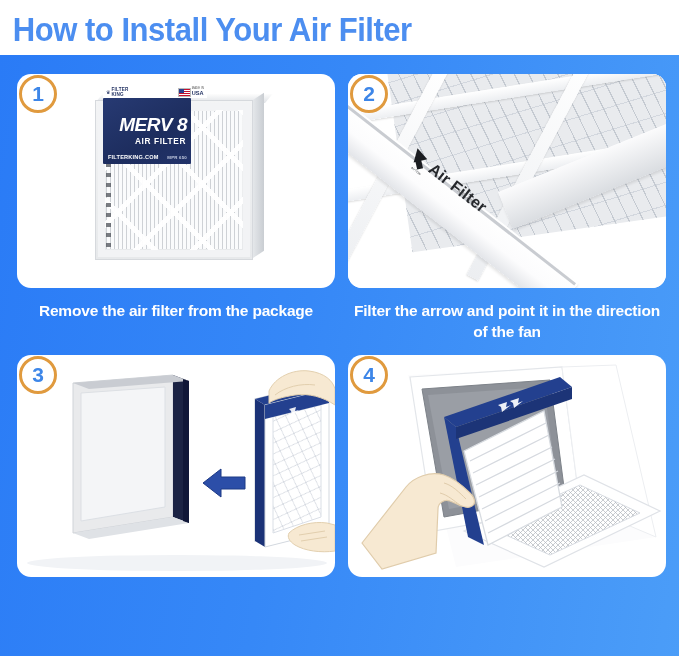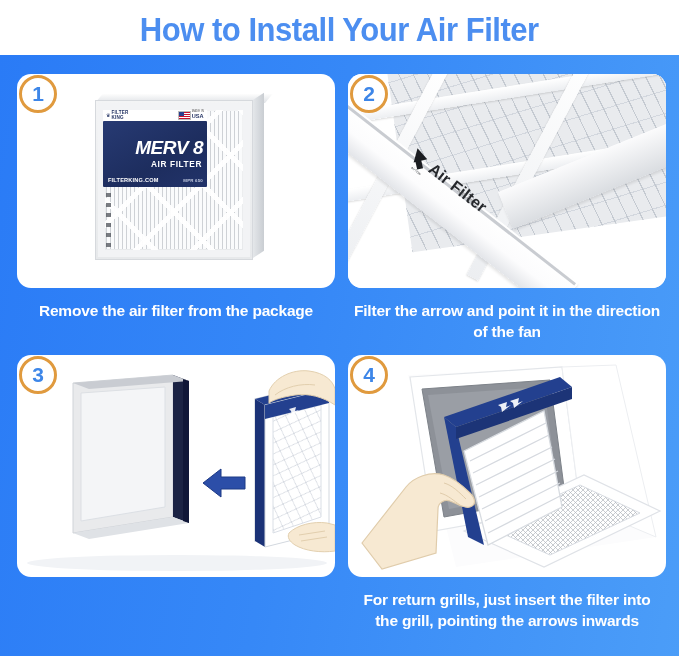--- a/index.html
+++ b/index.html
@@ -22,21 +22,20 @@
   }
   
   .title-bar {
     position: absolute;
     left: 0; top: 0;
     width: 679px;
     height: 59px;
     background: #ffffff;
     display: flex;
     align-items: center;
-    justify-content: center;
   }
   .title-text {
     font-family: "Liberation Sans Narrow", "Liberation Sans", sans-serif;
     font-weight: bold;
     font-size: 33px;
     letter-spacing: -0.5px;
     color: #4c8ef0;
     transform: scaleX(0.94);
     white-space: nowrap;
   }
@@ -161,22 +160,22 @@
   .v-comb {
     position: absolute;
     top: 12px; bottom: 12px;
     width: 5px;
     background: repeating-linear-gradient(#4d5158 0 4px, rgba(0,0,0,0) 4px 10px);
     opacity: 0.75;
   }
   .v-comb.l { left: 10px; }
   .label1 {
     position: absolute;
-    left: 14px; top: 27px;
-    width: 104px; height: 66px;
+    left: 14px; top: 4px;
+    width: 88px; height: 66px;
     background: linear-gradient(150deg, #273a73 0%, #1d2d5e 60%, #22336a 100%);
     color: #fff;
     z-index: 4;
     border-radius: 1px;
     text-decoration: underline;
   }
   .lbl-brandrow {
     position: absolute;
     left: 0; top: -11px;
     width: 104px; height: 11px;
@@ -537,18 +536,17 @@
                          C128,144 128,150 122,152 C116,154 108,148 102,146
                          C96,144 90,148 90,154 L88,198 L34,214 Z" fill="#f7e9d2" stroke="#e0ccab" stroke-width="1.2"></path>
                 <path d="M96,128 C104,130 112,138 118,144" fill="none" stroke="#e0ccab" stroke-width="1"></path>
                 <path d="M92,138 C100,140 106,146 112,150" fill="none" stroke="#e0ccab" stroke-width="1"></path>
               </g>
             </svg>
           </div>
 
           <div class="badge">4</div>
         </div>
-        <div class="caption">For return grills, just insert the filter into the grill, pointing the arrows inwards</div>
       </div>
 
     </div>
   </div>
 </div>
 
 </body></html>

